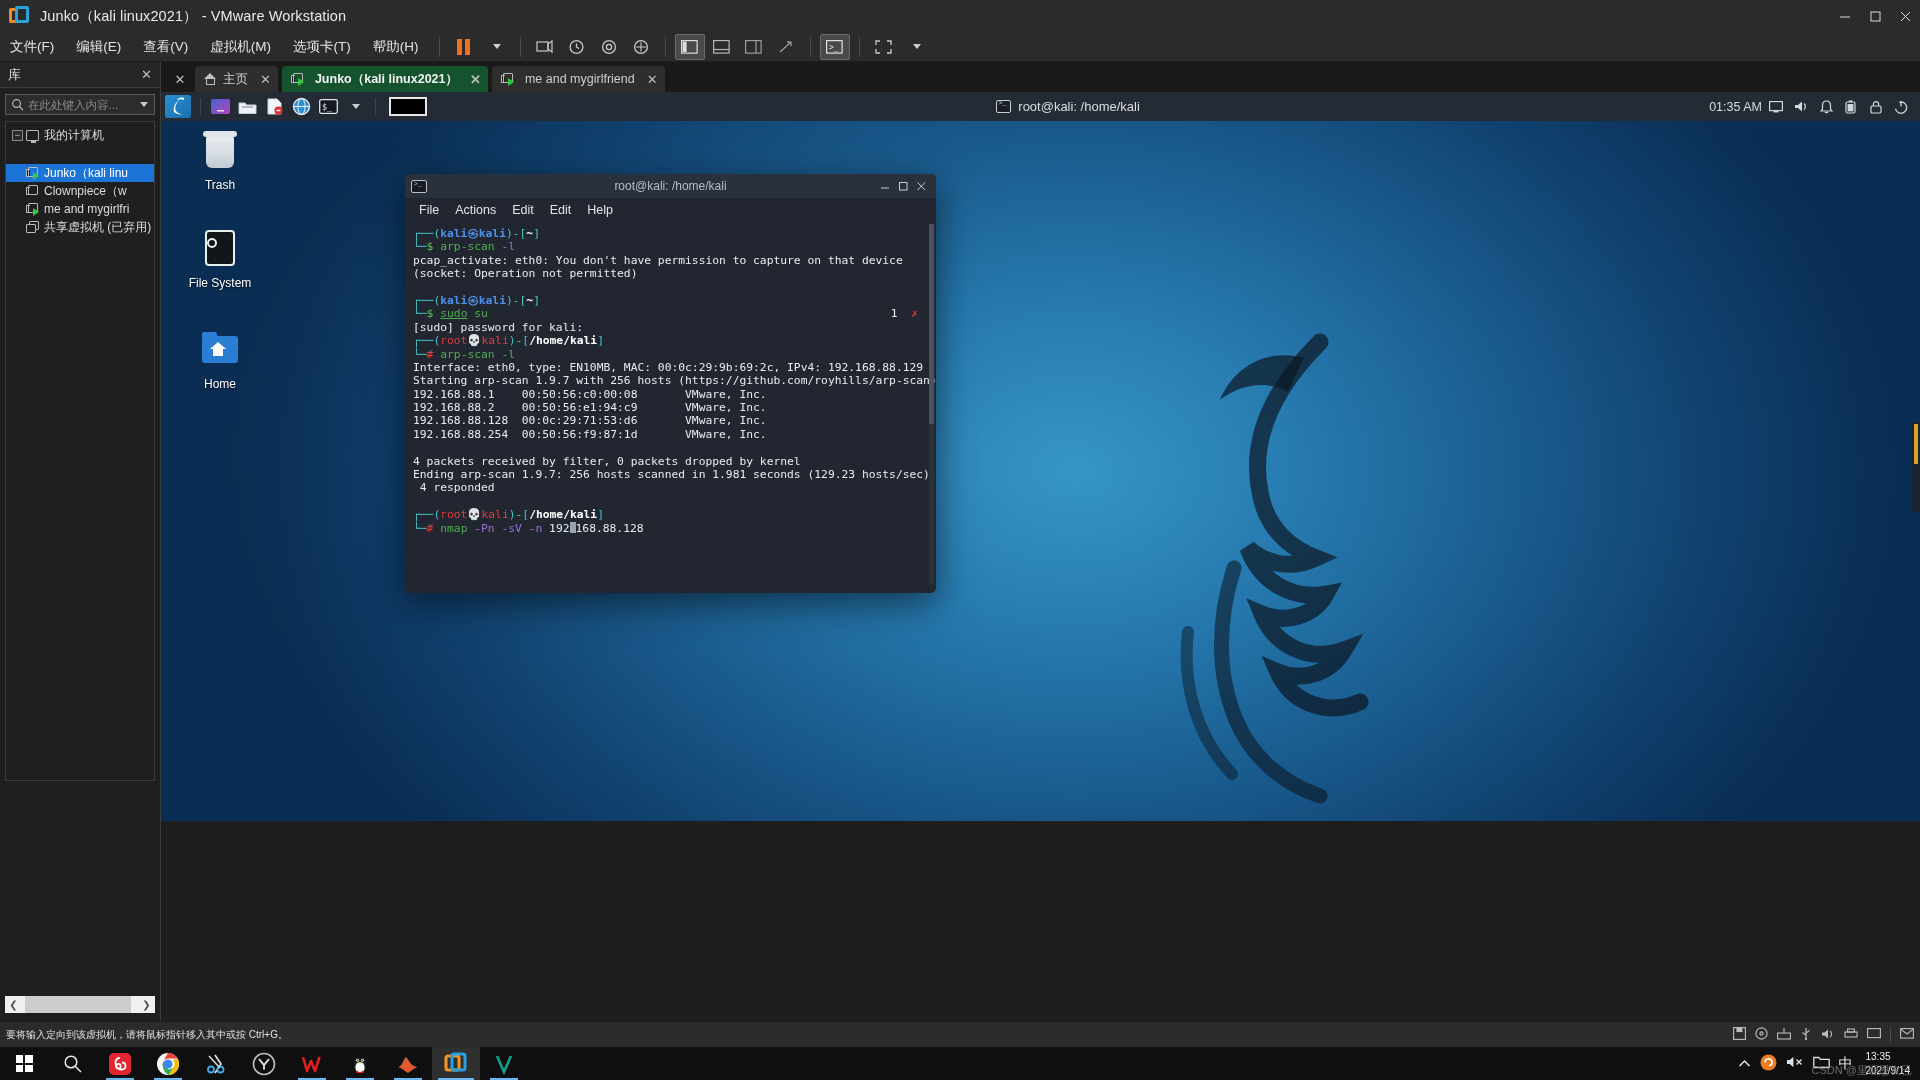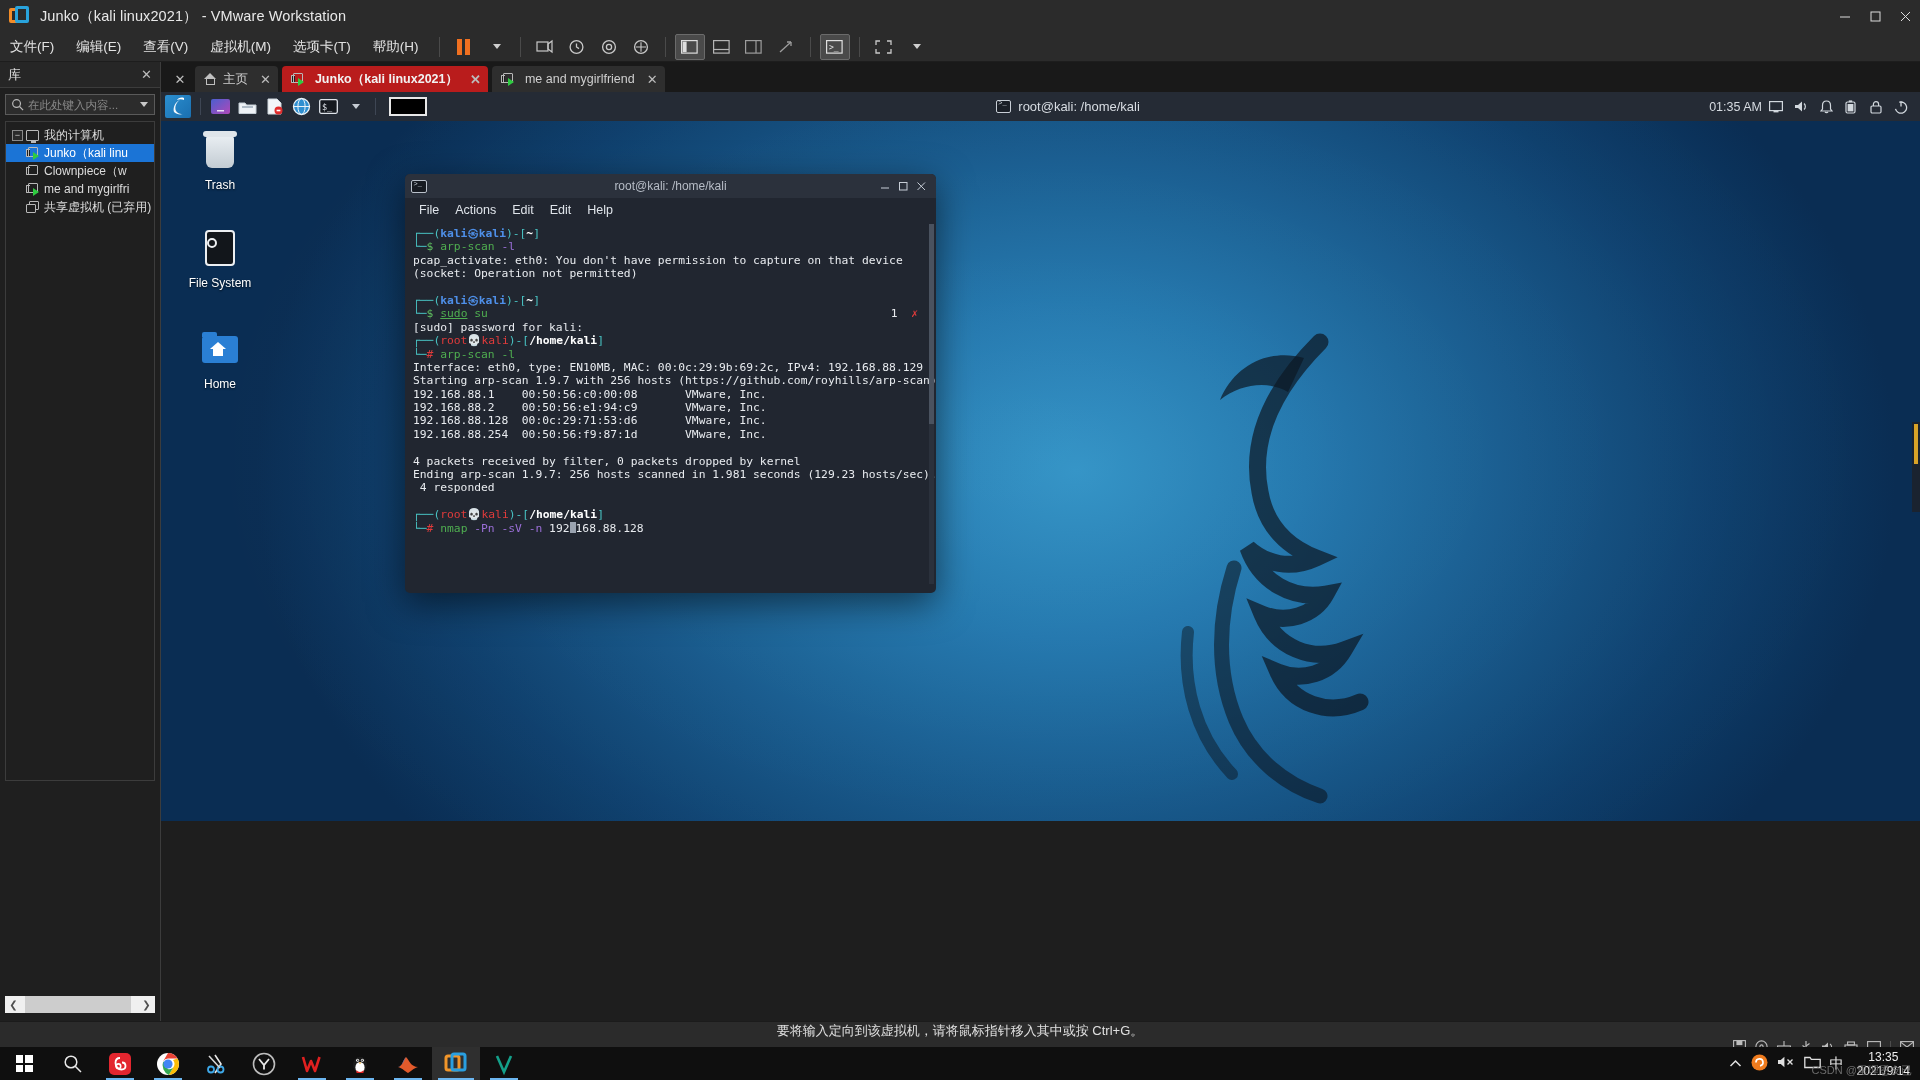--- a/index.html
+++ b/index.html
@@ -98,21 +98,21 @@
     margin: 0 3px;
   }
   .lib-tree {
     margin: 0 5px; height: 660px; background: #1f1f1f;
     border: 1px solid #3c3c3c; padding-top: 4px; overflow: hidden;
   }
   .tree-row {
     display: flex; align-items: center; height: 18px; font-size: 12px;
     color: #dcdcdc; white-space: nowrap; padding-right: 2px;
   }
-  .tree-row.sel { background: #1b74d6; color: #fff; }
+  .tree-row.sel { background: #1b74d6; color: #fff; margin-top: 20px; }
   .tree-expander {
     width: 11px; height: 11px; border: 1px solid #8a8a8a; color: #d0d0d0;
     font-size: 9px; line-height: 9px; text-align: center; margin: 0 3px 0 6px;
     flex: none; background: #2a2a2a;
   }
   .tree-ind { width: 20px; flex: none; }
   .ico-monitor {
     width: 13px; height: 11px; border: 1.4px solid #b9b9b9; border-radius: 1px;
     margin-right: 5px; flex: none; position: relative;
   }
@@ -165,21 +165,21 @@
   .tabbar {
     position: absolute; left: 161px; top: 62px; width: 1759px; height: 30px;
     background: #191919; display: flex; align-items: flex-end;
     padding-left: 8px;
   }
   .vtab {
     height: 26px; display: flex; align-items: center; gap: 6px;
     padding: 0 7px 0 9px; margin-right: 4px; border-radius: 4px 4px 0 0;
     background: #2e2e2e; color: #cfcfcf; font-size: 12.5px; white-space: nowrap;
   }
-  .vtab.active { background: #b91c1c; color: #f2f2f2; font-weight: bold; margin-top: 17px; }
+  .vtab.active { background: #14532d; color: #f2f2f2; font-weight: bold; margin-top: 17px; }
   .vtab .tabclose { color: #bcbcbc; font-size: 13px; margin-left: 6px; }
   .ico-home {
     width: 13px; height: 12px; position: relative; flex: none;
   }
   .ico-home .roof {
     position: absolute; left: 0; top: 0; width: 0; height: 0;
     border-left: 6.5px solid transparent; border-right: 6.5px solid transparent;
     border-bottom: 6px solid #c0c0c0;
   }
   .ico-home .body {
@@ -364,23 +364,22 @@
   }
   .kali-rscroll i {
     display: block; margin: 2px auto; width: 4px; height: 40px;
     background: #d9a328;
   }
 
   
   .vm-status {
     position: absolute; left: 0; top: 1021px; width: 1920px; height: 26px;
     background: #2b2b2b; display: flex; align-items: center;
-    padding: 0 6px; color: #e0e0e0; font-size: 13px;
+    padding: 0 6px; color: #e0e0e0; font-size: 10px;
     border-top: 1px solid #1b1b1b;
-    flex-direction: column;
   }
   .vm-status .right {
     margin-left: auto; display: flex; align-items: center; gap: 9px;
     color: #bdbdbd;
   }
   .vm-status .right .sep { width: 1px; height: 15px; background: #4d4d4d; }
 
   
   .wtb {
     position: absolute; left: 0; top: 1047px; width: 1920px; height: 33px;
@@ -402,21 +401,21 @@
   .win-logo {
     width: 17px; height: 17px; display: grid; grid-template-columns: 1fr 1fr;
     grid-template-rows: 1fr 1fr; gap: 2px;
   }
   .win-logo i { background: #ffffff; display: block; }
   .wtb-right {
     margin-left: auto; display: flex; align-items: center; gap: 9px;
     color: #e6e6e6; font-size: 12px; padding-right: 6px;
   }
   .wtb-clock {
-    text-align: center; line-height: 14px; font-size: 12px; color: #f0f0f0;
+    text-align: left; line-height: 14px; font-size: 10px; color: #f0f0f0;
     padding: 0 4px;
   }
   .watermark {
     position: absolute; right: 8px; bottom: 2px; color: #7a7a7a;
     font-size: 11px; opacity: .85; white-space: nowrap;
   }
 </style>
 </head>
 <body>
 

